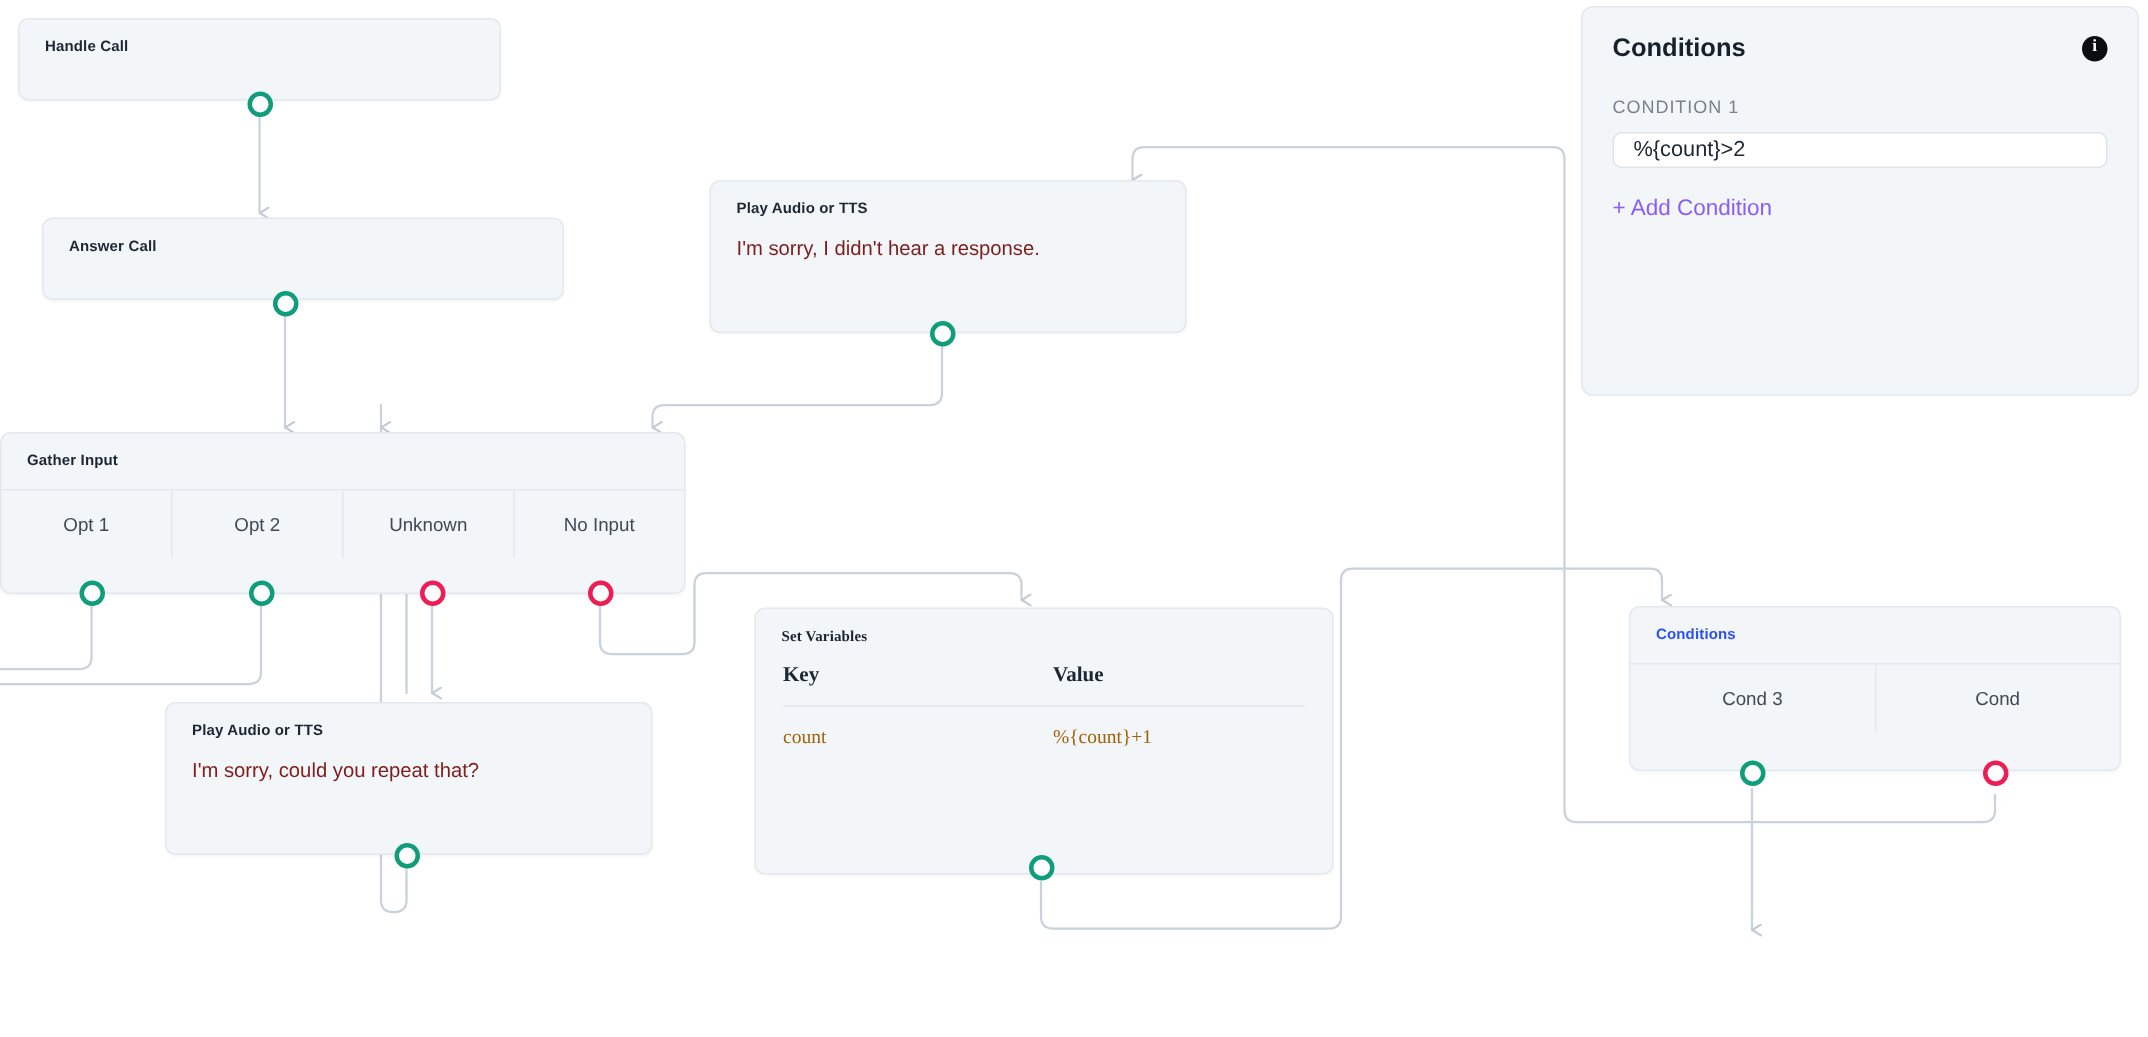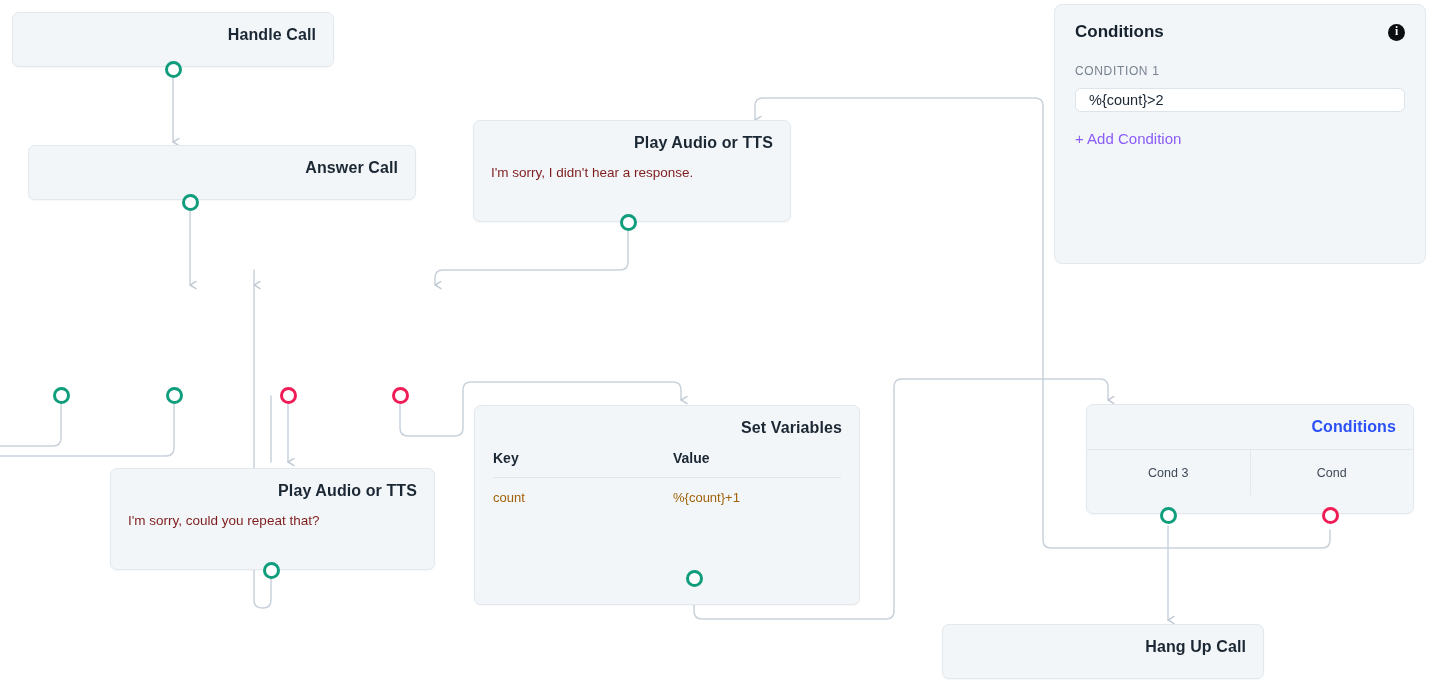--- a/index.html
+++ b/index.html
@@ -17,27 +17,26 @@
   
   .node{
     position:absolute;
     background:#f2f6f9;
     border:1px solid #e2e8ee;
     border-radius:7px;
     box-sizing:border-box;
     box-shadow:0 1px 2px rgba(16,24,40,.04);
   }
   .node .title{
-    font-size:16px;
+    font-size:10px;
     font-weight:bold;
     color:#1b2733;
     padding:13px 17px;
     letter-spacing:.1px;
     white-space:nowrap;
-    text-align:right;
   }
   .node .subtitle{
     font-size:13.5px;
     color:#7f1d1d;
     padding:0 17px 14px 17px;
     white-space:nowrap;
   }
   .node.selected .title{color:#2b50f6;}
 
   
@@ -180,43 +179,60 @@
 
       <path d="M1168,526 L1168,620" marker-end="url(#arw)"></path>
     </g>
   </svg>
 
   <div class="node" style="left:12px;top:12px;width:322px;height:55px;">
     <div class="title">Handle Call</div>
   </div>
   <div class="dot" style="left:165px;top:61px;"></div>
 
-  <div class="node" style="left:28px;top:145px;width:388px;height:55px;">
+  <div class="node" style="left:28px;top:145px;width:348px;height:55px;">
     <div class="title">Answer Call</div>
   </div>
   <div class="dot" style="left:182px;top:194px;"></div>
 
+  <div class="node" style="left:0px;top:288px;width:457px;height:108px;">
+    <div class="title">Gather Input</div>
+    <div class="ports">
+      <div class="port">
+        <span>Opt 1</span>
+      </div>
+      <div class="port">
+        <span>Opt 2</span>
+      </div>
+      <div class="port">
+        <span>Unknown</span>
+      </div>
+      <div class="port">
+        <span>No Input</span>
+      </div>
+    </div>
+  </div>
   <div class="dot" style="left:53px;top:387px;"></div>
   <div class="dot" style="left:166px;top:387px;"></div>
   <div class="dot pink" style="left:280px;top:387px;"></div>
   <div class="dot pink" style="left:392px;top:387px;"></div>
 
   <div class="node" style="left:473px;top:120px;width:318px;height:102px;">
     <div class="title">Play Audio or TTS</div>
     <div class="subtitle">I'm sorry, I didn't hear a response.</div>
   </div>
   <div class="dot" style="left:620px;top:214px;"></div>
 
   <div class="node" style="left:110px;top:468px;width:325px;height:102px;">
     <div class="title">Play Audio or TTS</div>
     <div class="subtitle">I'm sorry, could you repeat that?</div>
   </div>
   <div class="dot" style="left:263px;top:562px;"></div>
 
-  <div class="node" style="left:474px;top:405px;width:386px;height:200px;">
+  <div class="node" style="left:503px;top:405px;width:386px;height:178px;font-family:Liberation Serif, serif;">
     <div class="title">Set Variables</div>
     <div class="kv-table">
       <div class="kv-row">
         <div class="kv-head kv-c1">Key</div>
         <div class="kv-head kv-c2">Value</div>
       </div>
       <div class="kv-divider"></div>
       <div class="kv-row">
         <div class="kv-cell kv-c1">count</div>
         <div class="kv-cell kv-c2">%{count}+1</div>
@@ -232,23 +248,20 @@
         <span>Cond 3</span>
       </div>
       <div class="port">
         <span>Cond</span>
       </div>
     </div>
   </div>
   <div class="dot" style="left:1160px;top:507px;"></div>
   <div class="dot pink" style="left:1322px;top:507px;"></div>
 
-  <div class="node" style="left:942px;top:624px;width:322px;height:55px;">
-    <div class="title">Hang Up Call</div>
-  </div>
 
   <div class="panel" style="left:1054px;top:4px;width:372px;height:260px;">
     <div class="panel-head">
       <div class="panel-title">Conditions</div>
       <div class="info-icon">i</div>
     </div>
     <div class="field-label">CONDITION 1</div>
     <div class="text-input" placeholder="Enter condition">%{count}&gt;2</div>
     <div class="add-link">+ Add Condition</div>
   </div>

